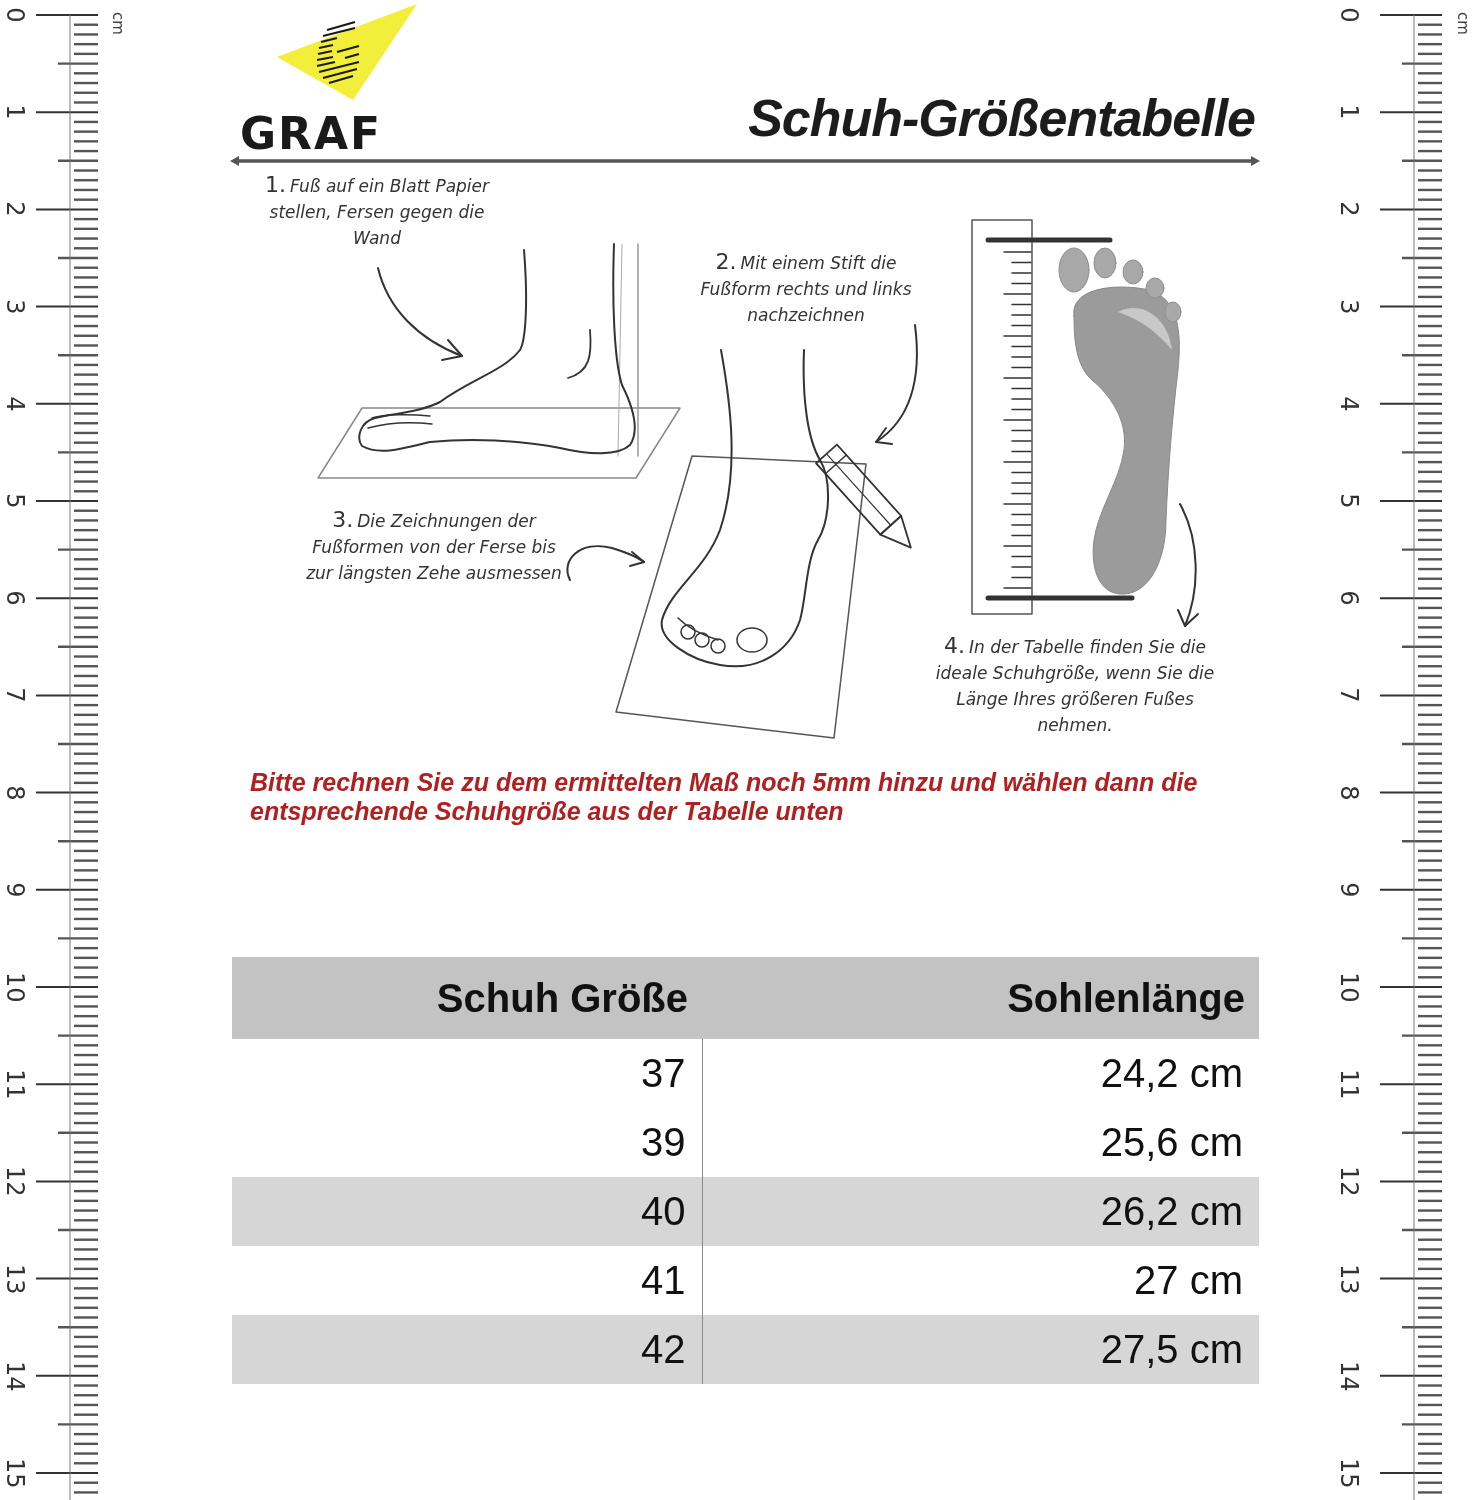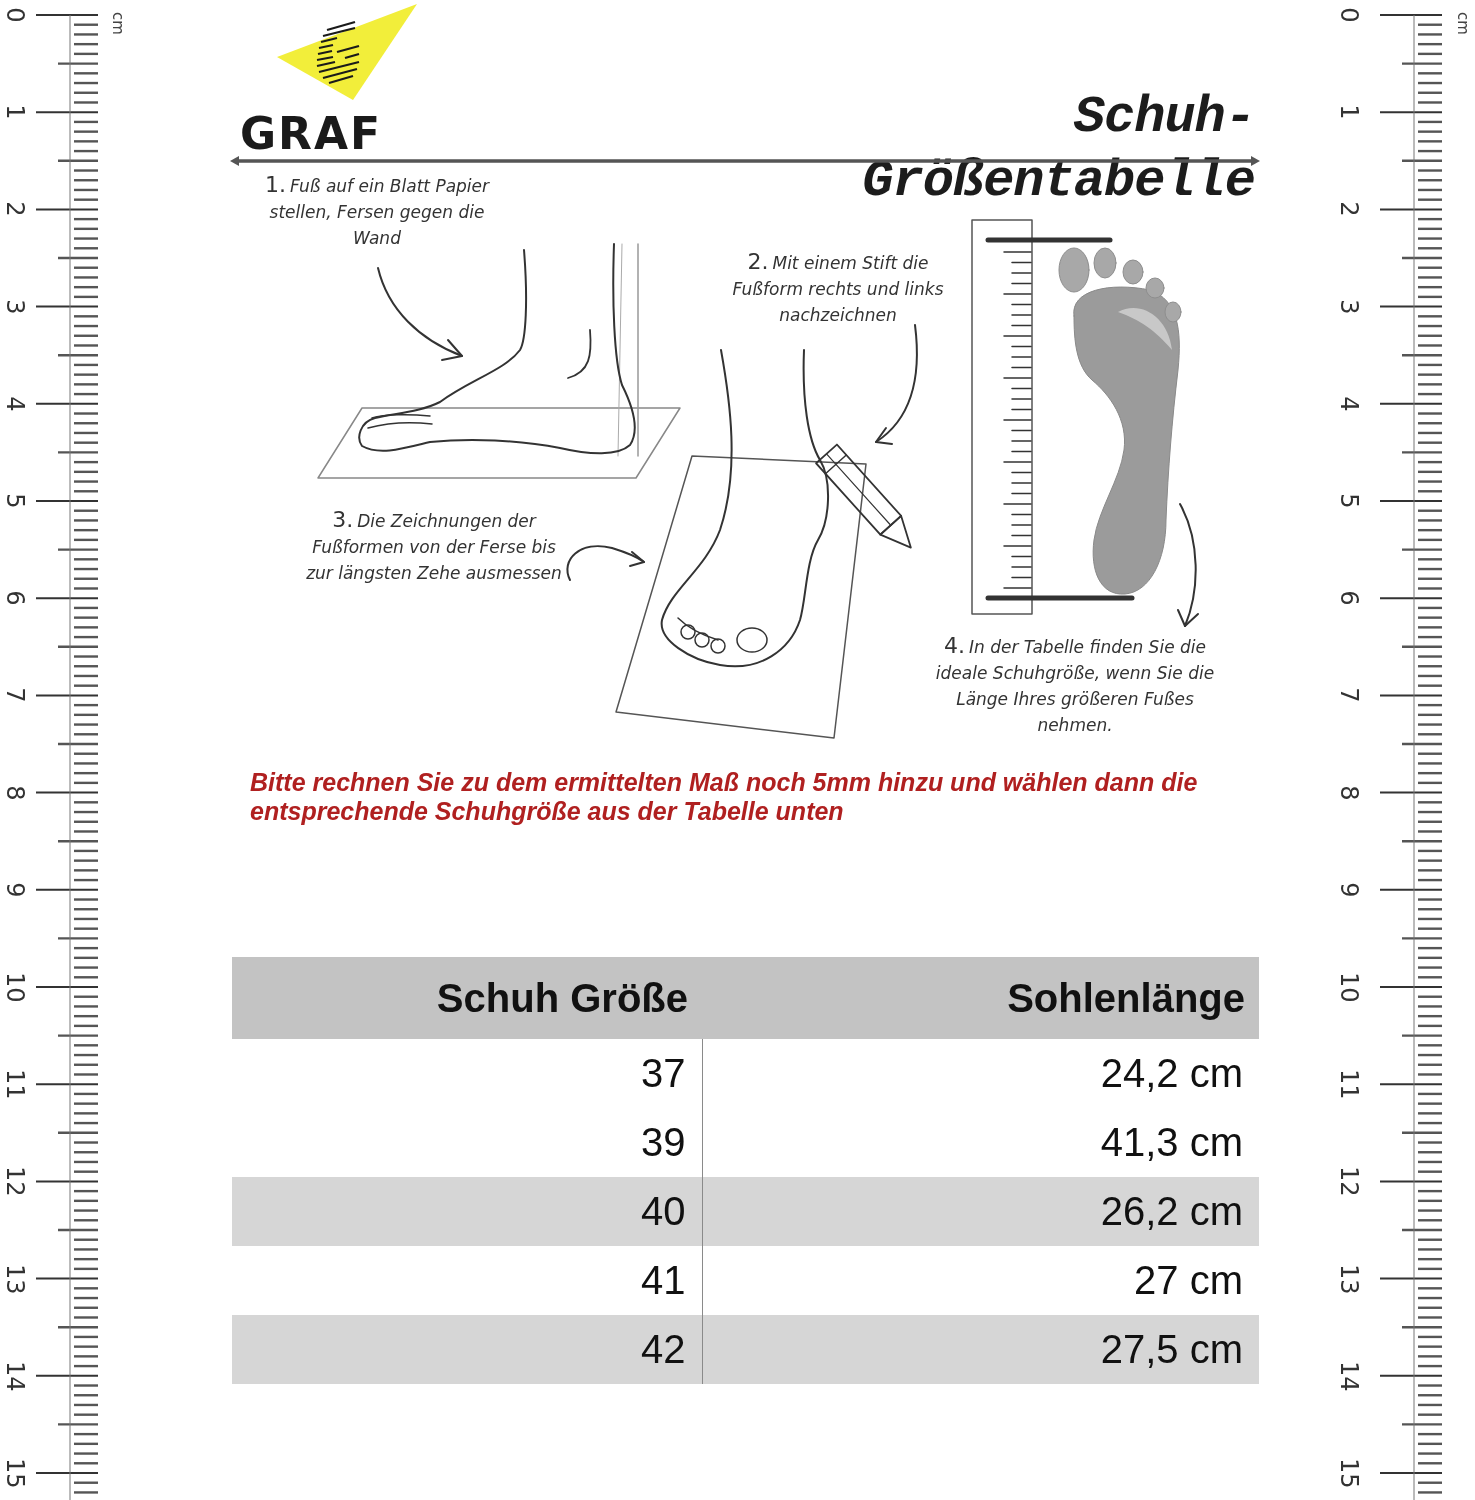--- a/index.html
+++ b/index.html
@@ -14,29 +14,29 @@
                color: #333; transform: rotate(90deg); transform-origin: center center;
                width: 30px; text-align: center; line-height: 30px; }
   .ruler-unit { position: absolute; font-family: "DejaVu Sans", sans-serif; font-size: 15px;
                 color: #444; transform: rotate(90deg); transform-origin: left top; }
 
   .logo { position: absolute; left: 255px; top: 0; width: 200px; height: 160px; }
   .logo-text { position: absolute; left: 240px; top: 112px; font-family: "DejaVu Sans", sans-serif;
                font-weight: bold; font-size: 44px; letter-spacing: 2px; color: #1a1a1a; line-height: 44px; }
 
   .title { position: absolute; left: 690px; top: 86px; width: 565px; text-align: right;
-           font-family: Liberation Mono, monospace; font-weight: bold; font-style: italic;
+           font-family: Liberation Sans, sans-serif; font-weight: bold; font-style: italic;
            font-size: 52px; color: #1c1c1c; line-height: 64px; letter-spacing: -1px; }
   .title-rule { position: absolute; left: 230px; top: 155px; width: 1030px; height: 12px; }
 
   .step { position: absolute; font-family: "DejaVu Sans", sans-serif; font-style: italic;
           font-size: 17px; color: #333; text-align: center; line-height: 26px; }
   .step .num { font-size: 22px; font-style: normal; font-weight: normal; margin-right: 4px; }
   .step1 { left: 262px; top: 172px; width: 230px; }
-  .step2 { left: 718px; top: 249px; width: 240px; }
+  .step2 { left: 686px; top: 249px; width: 240px; }
   .step3 { left: 300px; top: 507px; width: 268px; }
   .step4 { left: 935px; top: 633px; width: 280px; }
 
   .illus { position: absolute; left: 0; top: 0; }
 
   .notice { position: absolute; left: 250px; top: 756px; width: 1020px; font-family: "Liberation Sans", sans-serif;
             font-style: italic; font-weight: bold; font-size: 25px; color: #b02020; line-height: 29px; margin-top: 12px; }
 
   .size-table { position: absolute; left: 232px; top: 957px; width: 1027px; border-collapse: collapse; }
   .size-table th { background: #c3c3c3; height: 82px; font-family: "Liberation Sans", sans-serif;
@@ -541,21 +541,21 @@
       <th class="c2">Sohlenlänge</th>
     </tr>
   </thead>
   <tbody>
     <tr class="odd">
       <td class="c1">37</td>
       <td class="c2">24,2 cm</td>
     </tr>
     <tr class="odd">
       <td class="c1">39</td>
-      <td class="c2">41,3 cm</td>
+      <td class="c2">25,6 cm</td>
     </tr>
     <tr class="even">
       <td class="c1">40</td>
       <td class="c2">26,2 cm</td>
     </tr>
     <tr class="odd">
       <td class="c1">41</td>
       <td class="c2">27 cm</td>
     </tr>
     <tr class="even">

